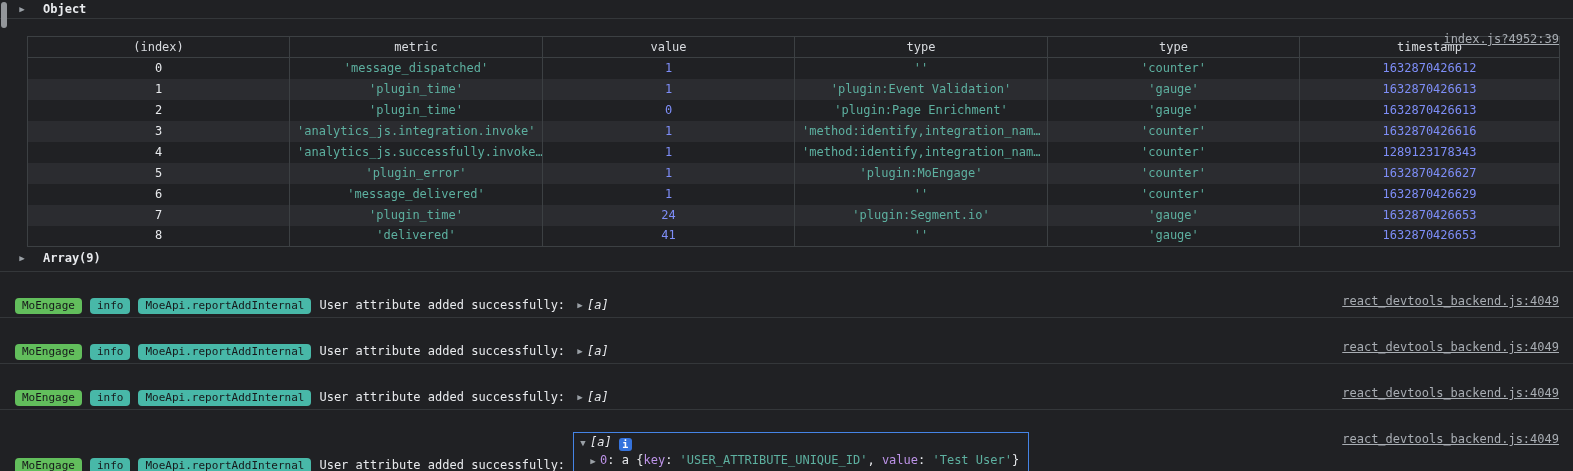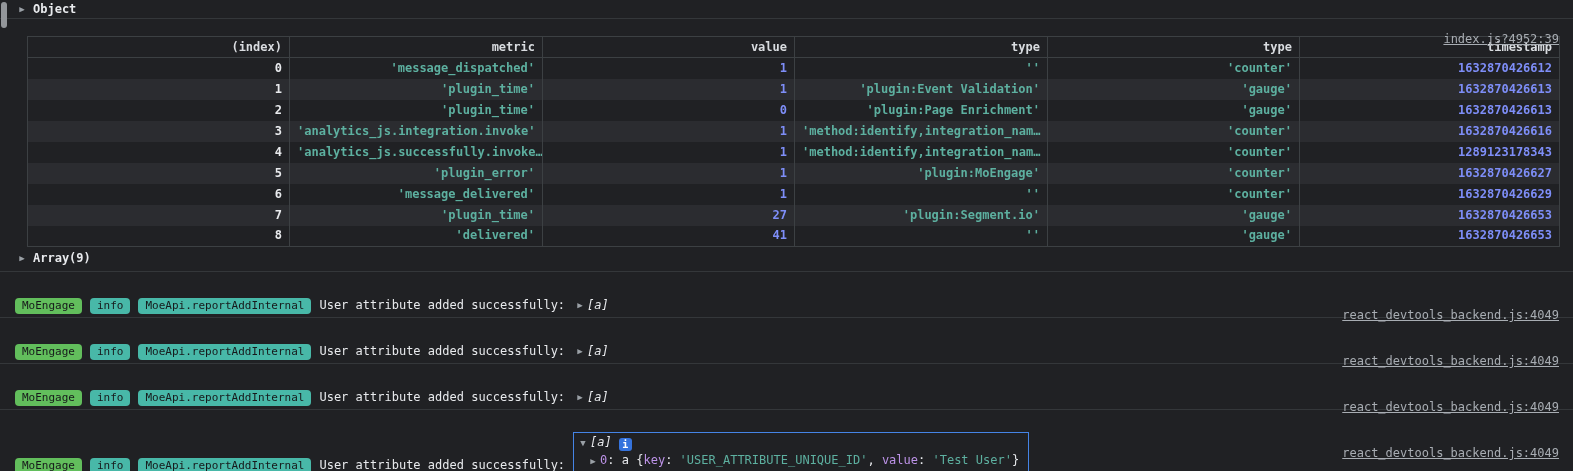--- a/index.html
+++ b/index.html
@@ -10,43 +10,43 @@
   }
   *{margin:0;padding:0;box-sizing:border-box;}
   body{background:#111;}
   .console{position:relative;width:1573px;height:471px;background:var(--bg);color:var(--text);
     font:12px/1.4 "DejaVu Sans Mono", monospace;overflow:hidden;}
   .left-thumb{position:absolute;left:1px;top:2px;width:6px;height:26px;background:#93969a;border-radius:3px;z-index:5;}
   .entry{border-bottom:1px solid var(--entry_border);position:relative;}
   .tri{color:var(--muted);font-size:9px;width:14px;display:inline-block;text-align:center;flex:none;cursor:pointer;}
   .tri.ph{visibility:hidden;}
   .object-entry{height:19px;display:flex;align-items:center;padding-left:15px;}
-  .obj-label{font-weight:600;margin-left:4px;cursor:pointer;}
+  .obj-label{font-weight:600;margin-left:14px;cursor:pointer;}
   .table-entry{padding-bottom:3px;}
   .src-row{height:17px;position:relative;}
   .src-link{position:absolute;right:14px;top:12px;color:var(--link);text-decoration:underline;cursor:pointer;white-space:nowrap;}
   table.dt{border-collapse:collapse;table-layout:fixed;margin-left:27px;width:1532px;border:1px solid var(--border);}
-  .dt th,.dt td{height:21px;padding:0 7px;text-align:right;font-weight:bold;overflow:hidden;
+  .dt th,.dt td{height:21px;padding:0 7px;text-align:center;font-weight:normal;overflow:hidden;
     white-space:nowrap;border-left:1px solid var(--border);}
   .dt th{border-bottom:1px solid var(--border);color:#d9dce0;cursor:pointer;}
   .dt tbody tr:nth-child(even){background:var(--row_alt);}
   .c-str{color:var(--string);}
   .c-num{color:var(--number);}
   .c-plain{color:var(--text);}
   .array-row{height:20px;display:flex;align-items:center;padding-left:15px;margin-top:1px;}
   .log-row{position:relative;min-height:25px;display:flex;align-items:flex-end;
     padding:4px 250px 3px 15px;gap:8px;margin-top:20px;}
   .badge{flex:none;border-radius:4px;padding:0 7px;height:16px;line-height:16px;font-size:11px;
     color:var(--badge_text);margin-top:1px;}
   .badge.green{background:var(--badge_green);}
   .badge.teal{background:var(--badge_teal);}
   .msg{white-space:nowrap;line-height:18px;}
   .preview-toggle{display:inline-flex;align-items:center;line-height:18px;cursor:pointer;}
   .preview{font-style:italic;color:var(--text);}
-  .log-src{position:absolute;right:14px;top:15px;color:var(--link);text-decoration:underline;cursor:pointer;white-space:nowrap;}
+  .log-src{position:absolute;right:14px;top:1px;color:var(--link);text-decoration:underline;cursor:pointer;white-space:nowrap;}
   .tree-box{border:1px solid var(--focus);padding:1px 9px 3px 2px;margin-top:-2px;background:var(--bg);}
   .t-line{white-space:pre;line-height:17px;}
   .t-line.sub{padding-left:10px;}
   .tok-key{color:var(--key);}
   .tok-key.dim{color:var(--key_dim);}
   .tok-string{color:var(--string);}
   .tok-num{color:var(--number);}
   .tok-plain{color:var(--text);}
   .proto-key{font-style:italic;color:var(--key_dim);}
   .info-icon{display:inline-block;width:13px;height:13px;border-radius:3px;background:var(--info_icon_bg);
@@ -143,21 +143,21 @@
           <td class="c-plain">6</td>
           <td class="c-str">'message_delivered'</td>
           <td class="c-num">1</td>
           <td class="c-str">''</td>
           <td class="c-str">'counter'</td>
           <td class="c-num">1632870426629</td>
         </tr>
         <tr>
           <td class="c-plain">7</td>
           <td class="c-str">'plugin_time'</td>
-          <td class="c-num">27</td>
+          <td class="c-num">24</td>
           <td class="c-str">'plugin:Segment.io'</td>
           <td class="c-str">'gauge'</td>
           <td class="c-num">1632870426653</td>
         </tr>
         <tr>
           <td class="c-plain">8</td>
           <td class="c-str">'delivered'</td>
           <td class="c-num">41</td>
           <td class="c-str">''</td>
           <td class="c-str">'gauge'</td>

